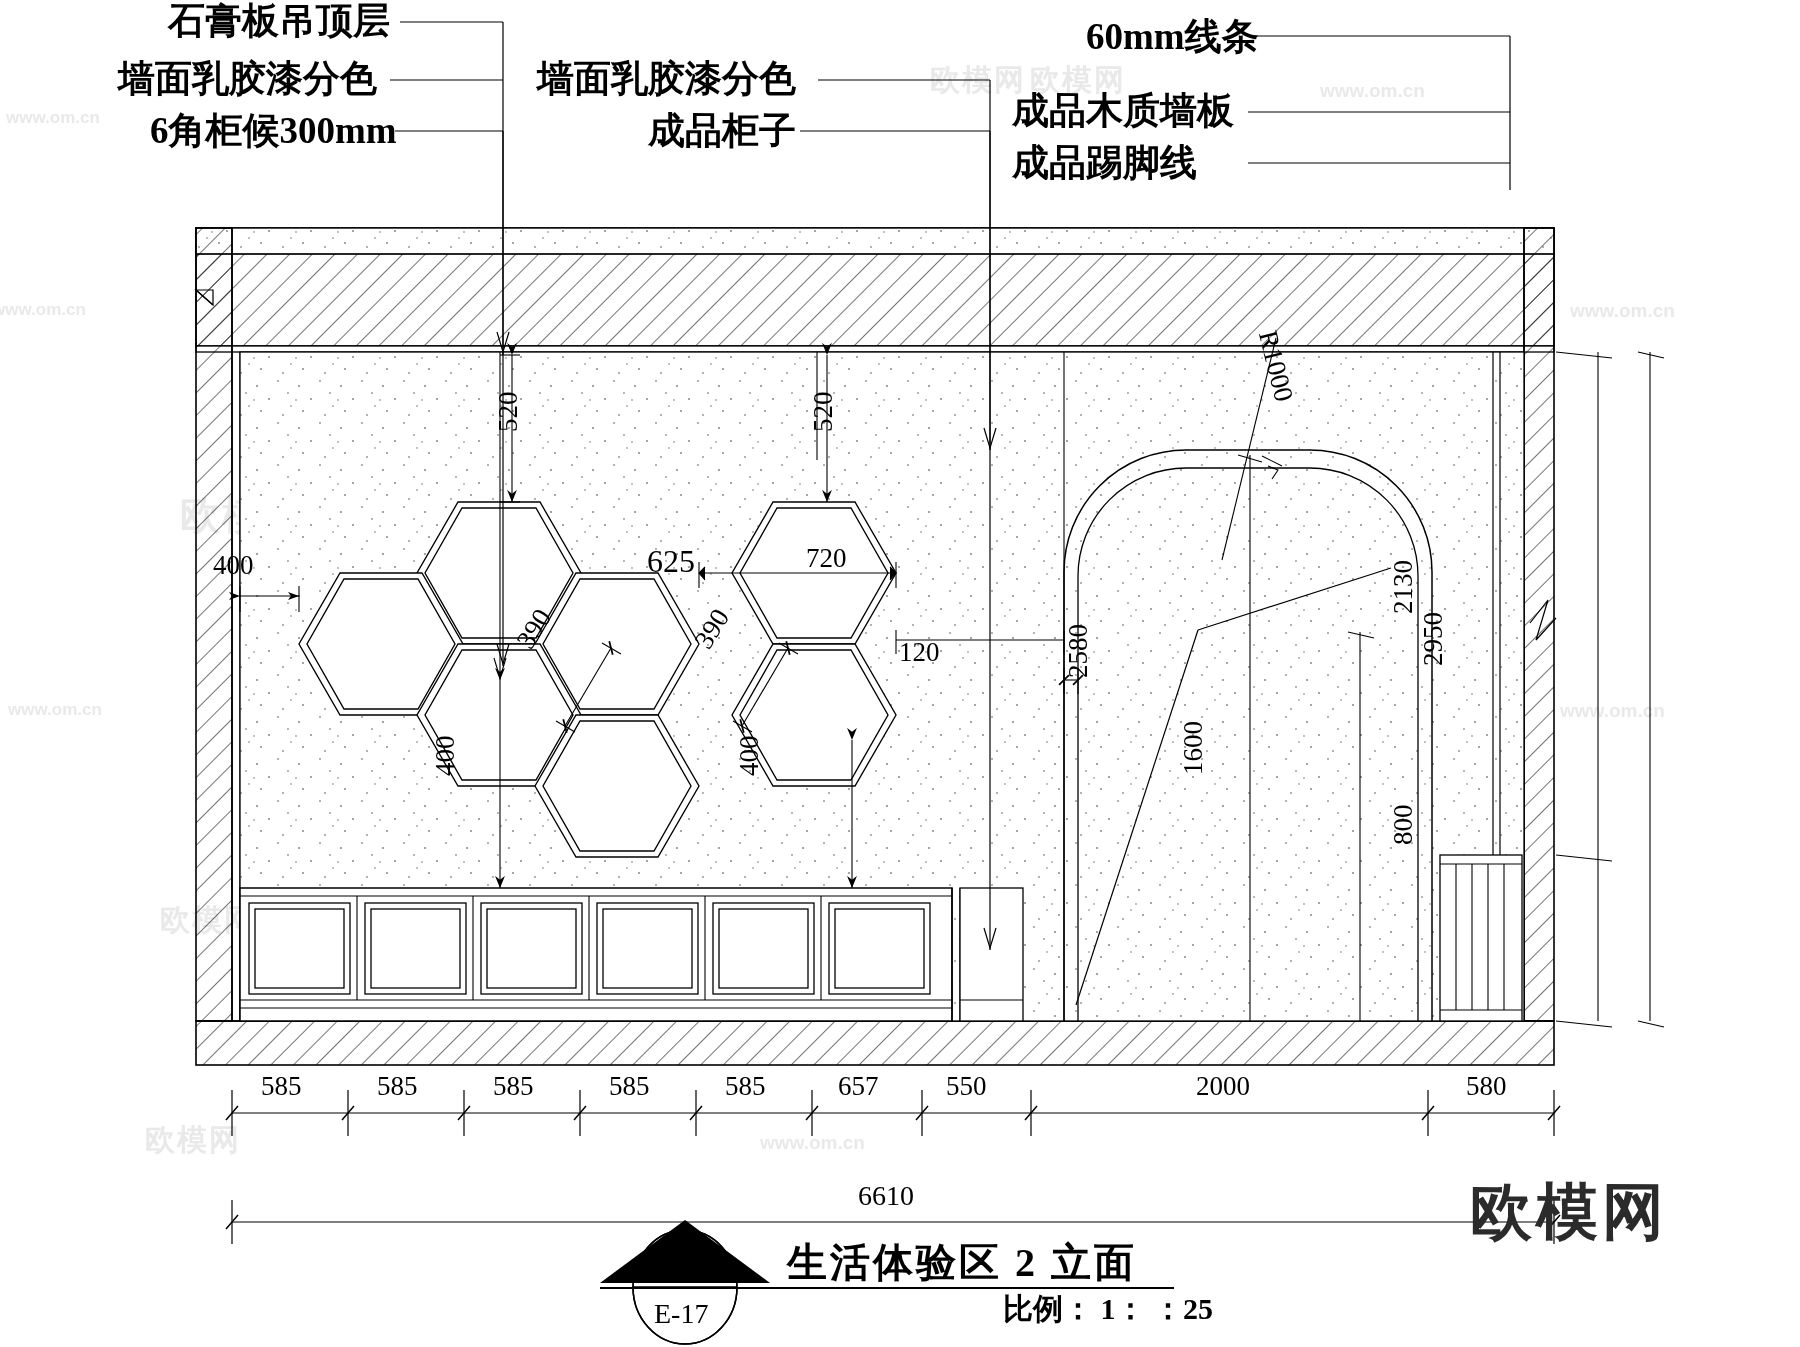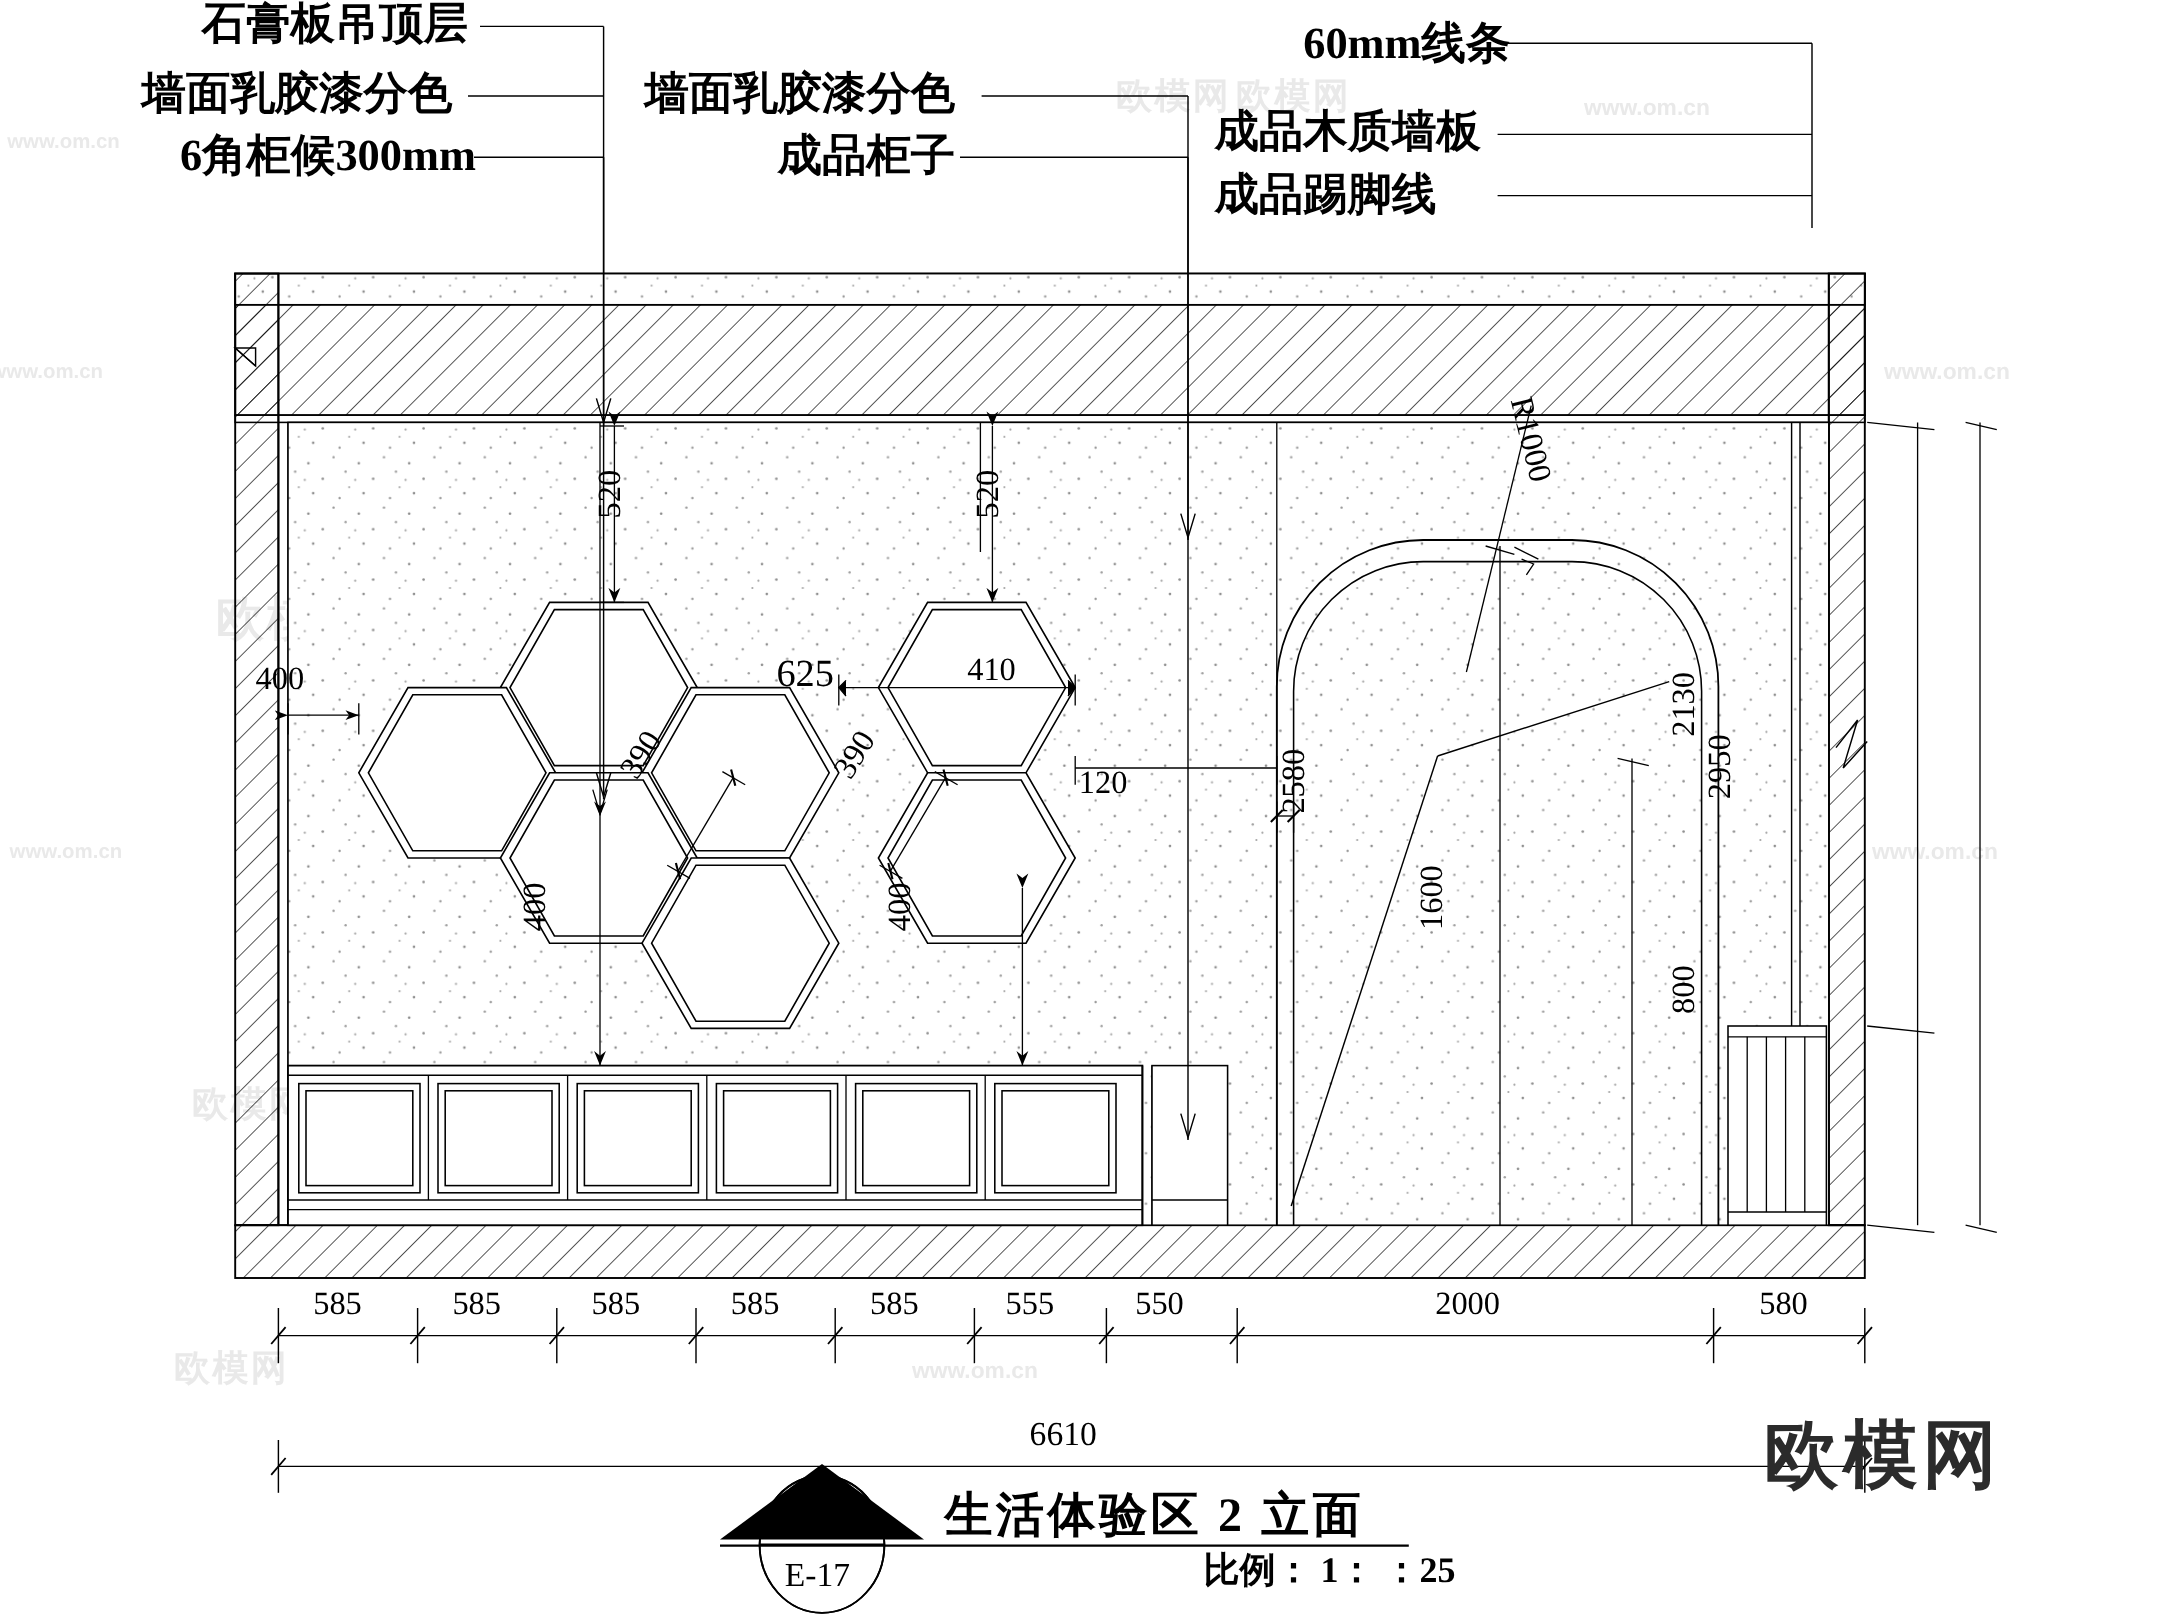--- a/index.html
+++ b/index.html
@@ -353,40 +353,40 @@
   <div class="lbl cjk" style="left:1012px;top:144px;font-size:37px;">成品踢脚线</div>
 
   <div class="lbl dim rot90" style="left:495px;top:432px;font-size:27px;">520</div>
   <div class="lbl dim rot90" style="left:810px;top:432px;font-size:27px;">520</div>
 
   <div class="lbl dim rot90" style="left:432px;top:776px;font-size:27px;">400</div>
   <div class="lbl dim rot90" style="left:736px;top:776px;font-size:27px;">400</div>
 
   <div class="lbl dim" style="left:213px;top:552px;font-size:27px;">400</div>
   <div class="lbl dim" style="left:647px;top:545px;font-size:32px;">625</div>
-  <div class="lbl dim" style="left:806px;top:545px;font-size:27px;">410</div>
+  <div class="lbl dim" style="left:806px;top:545px;font-size:27px;">720</div>
 
   <div class="lbl dim" style="left:512px;top:639px;font-size:27px;transform-origin:0 0;transform:rotate(-58deg);">390</div>
   <div class="lbl dim" style="left:690px;top:639px;font-size:27px;transform-origin:0 0;transform:rotate(-58deg);">390</div>
 
   <div class="lbl dim" style="left:899px;top:639px;font-size:27px;">120</div>
   <div class="lbl dim rot90" style="left:1065px;top:678px;font-size:27px;">2580</div>
   <div class="lbl dim rot90" style="left:1180px;top:775px;font-size:27px;">1600</div>
   <div class="lbl dim" style="left:1280px;top:328px;font-size:27px;transform-origin:0 0;transform:rotate(76deg);">R1000</div>
 
   <div class="lbl dim rot90" style="left:1390px;top:614px;font-size:27px;">2130</div>
   <div class="lbl dim rot90" style="left:1420px;top:666px;font-size:27px;">2950</div>
   <div class="lbl dim rot90" style="left:1390px;top:845px;font-size:27px;">800</div>
 
   <div class="lbl dim" style="left:261px;top:1073px;font-size:27px;">585</div>
   <div class="lbl dim" style="left:377px;top:1073px;font-size:27px;">585</div>
   <div class="lbl dim" style="left:493px;top:1073px;font-size:27px;">585</div>
   <div class="lbl dim" style="left:609px;top:1073px;font-size:27px;">585</div>
   <div class="lbl dim" style="left:725px;top:1073px;font-size:27px;">585</div>
-  <div class="lbl dim" style="left:838px;top:1073px;font-size:27px;">555</div>
+  <div class="lbl dim" style="left:838px;top:1073px;font-size:27px;">657</div>
   <div class="lbl dim" style="left:946px;top:1073px;font-size:27px;">550</div>
   <div class="lbl dim" style="left:1196px;top:1073px;font-size:27px;">2000</div>
   <div class="lbl dim" style="left:1466px;top:1073px;font-size:27px;">580</div>
 
   <div class="lbl dim" style="left:858px;top:1182px;font-size:28px;">6610</div>
 
   <div class="lbl dim" style="left:676px;top:1254px;font-size:28px;">2</div>
   <div class="lbl dim" style="left:654px;top:1300px;font-size:28px;">E-17</div>
 
   <div class="lbl cjk" style="left:787px;top:1243px;font-size:40px;letter-spacing:3px;text-align:right;">生活体验区 2 立面</div>

